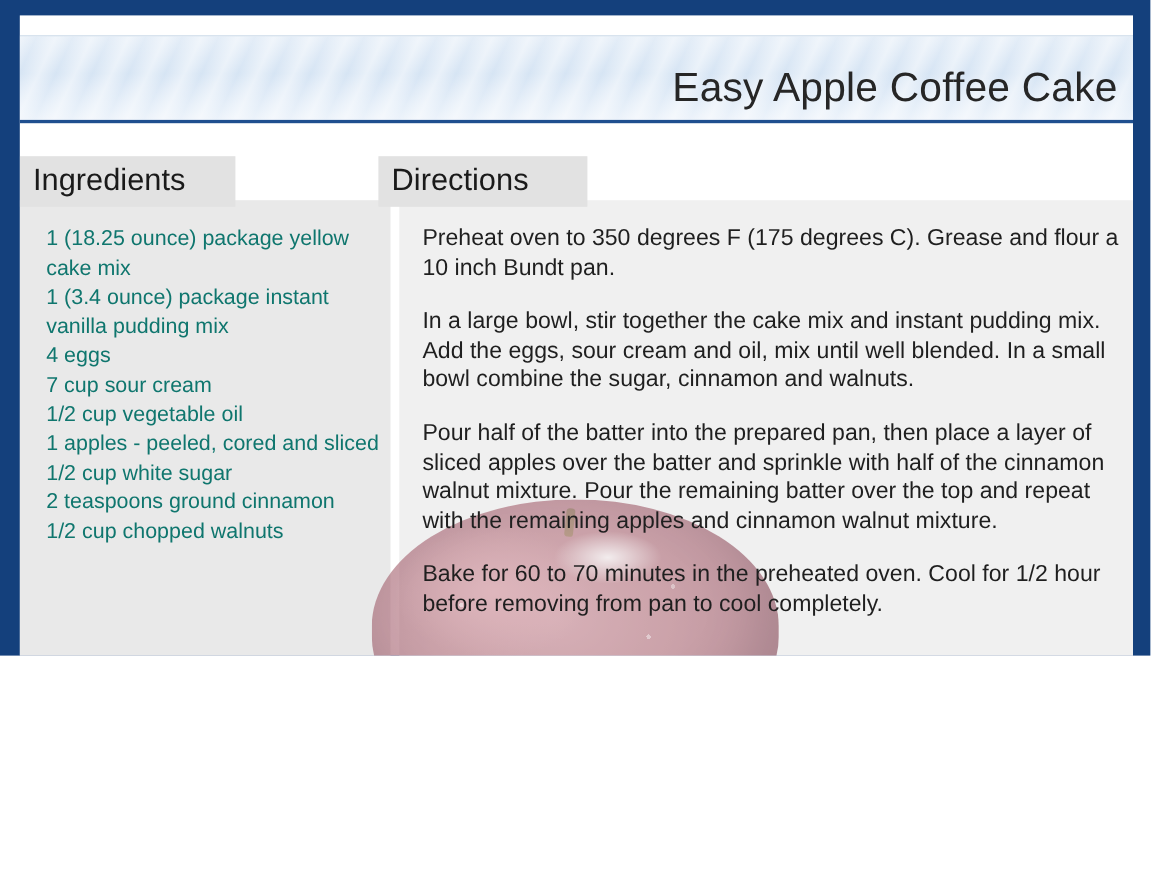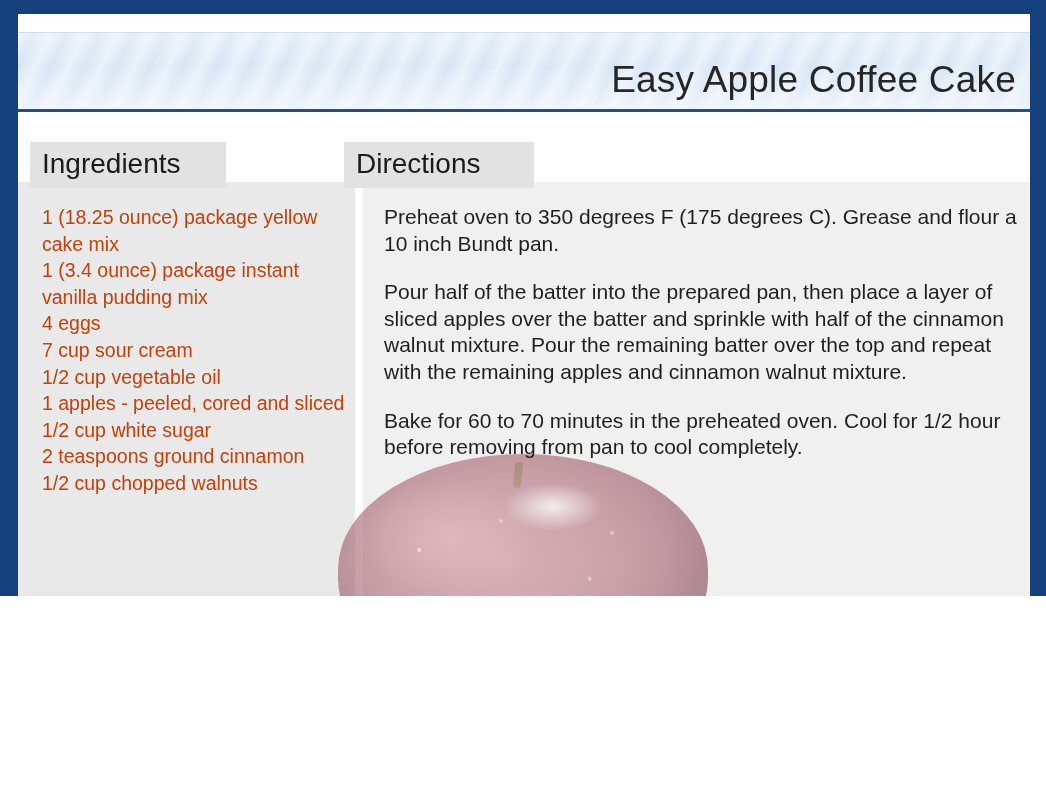--- a/index.html
+++ b/index.html
@@ -73,32 +73,32 @@
 
   
   .col-head {
     position: absolute;
     background: #e2e2e2;
     color: #1a1a1a;
     font-size: 28px;
     padding: 6px 14px 8px 12px;
     white-space: nowrap;
   }
-  #head-left  { left: 0px;   top: 128px; width: 196px; margin-left: 12px; }
+  #head-left  { left: 0px;   top: 128px; width: 196px; }
   #head-right { left: 326px; top: 128px; width: 190px; }
 
   
   #ingredients-list {
     position: absolute;
     left: 24px;
     top: 190px;
     width: 310px;
     font-size: 19.5px;
     line-height: 26.6px;
-    color: #c2410c;
+    color: #0f766e;
     z-index: 5;
   }
   #ingredients-list .ing { display: block; }
 
   #directions {
     position: absolute;
     left: 366px;
     top: 190px;
     width: 640px;
     font-size: 21px;
@@ -189,20 +189,21 @@
       <span class="ing">7 cup sour cream</span>
       <span class="ing">1/2 cup vegetable oil</span>
       <span class="ing">1 apples - peeled, cored and sliced</span>
       <span class="ing">1/2 cup white sugar</span>
       <span class="ing">2 teaspoons ground cinnamon</span>
       <span class="ing">1/2 cup chopped walnuts</span>
     </div>
 
     <div id="directions">
       <p>Preheat oven to 350 degrees F (175 degrees C). Grease and flour a 10 inch Bundt pan.</p>
+      <p>In a large bowl, stir together the cake mix and instant pudding mix. Add the eggs, sour cream and oil, mix until well blended. In a small bowl combine the sugar, cinnamon and walnuts.</p>
       <p>Pour half of the batter into the prepared pan, then place a layer of sliced apples over the batter and sprinkle with half of the cinnamon walnut mixture. Pour the remaining batter over the top and repeat with the remaining apples and cinnamon walnut mixture.</p>
       <p>Bake for 60 to 70 minutes in the preheated oven. Cool for 1/2 hour before removing from pan to cool completely.</p>
     </div>
 
     <svg id="chef-logo" viewBox="0 0 130 120">
       <circle cx="65" cy="60" r="55" fill="none" stroke="#6b5a3e" stroke-width="3"></circle>
 
       <path d="M40 38 q-12 -4 -10 -16 q2 -12 14 -11 q4 -10 16 -9 q12 -1 16 9 q12 -1 14 11 q2 12 -10 16 z" fill="#ffffff" stroke="#6b5a3e" stroke-width="2.5"></path>
       <rect x="40" y="37" width="40" height="9" rx="3" fill="#ffffff" stroke="#6b5a3e" stroke-width="2.5"></rect>
 

